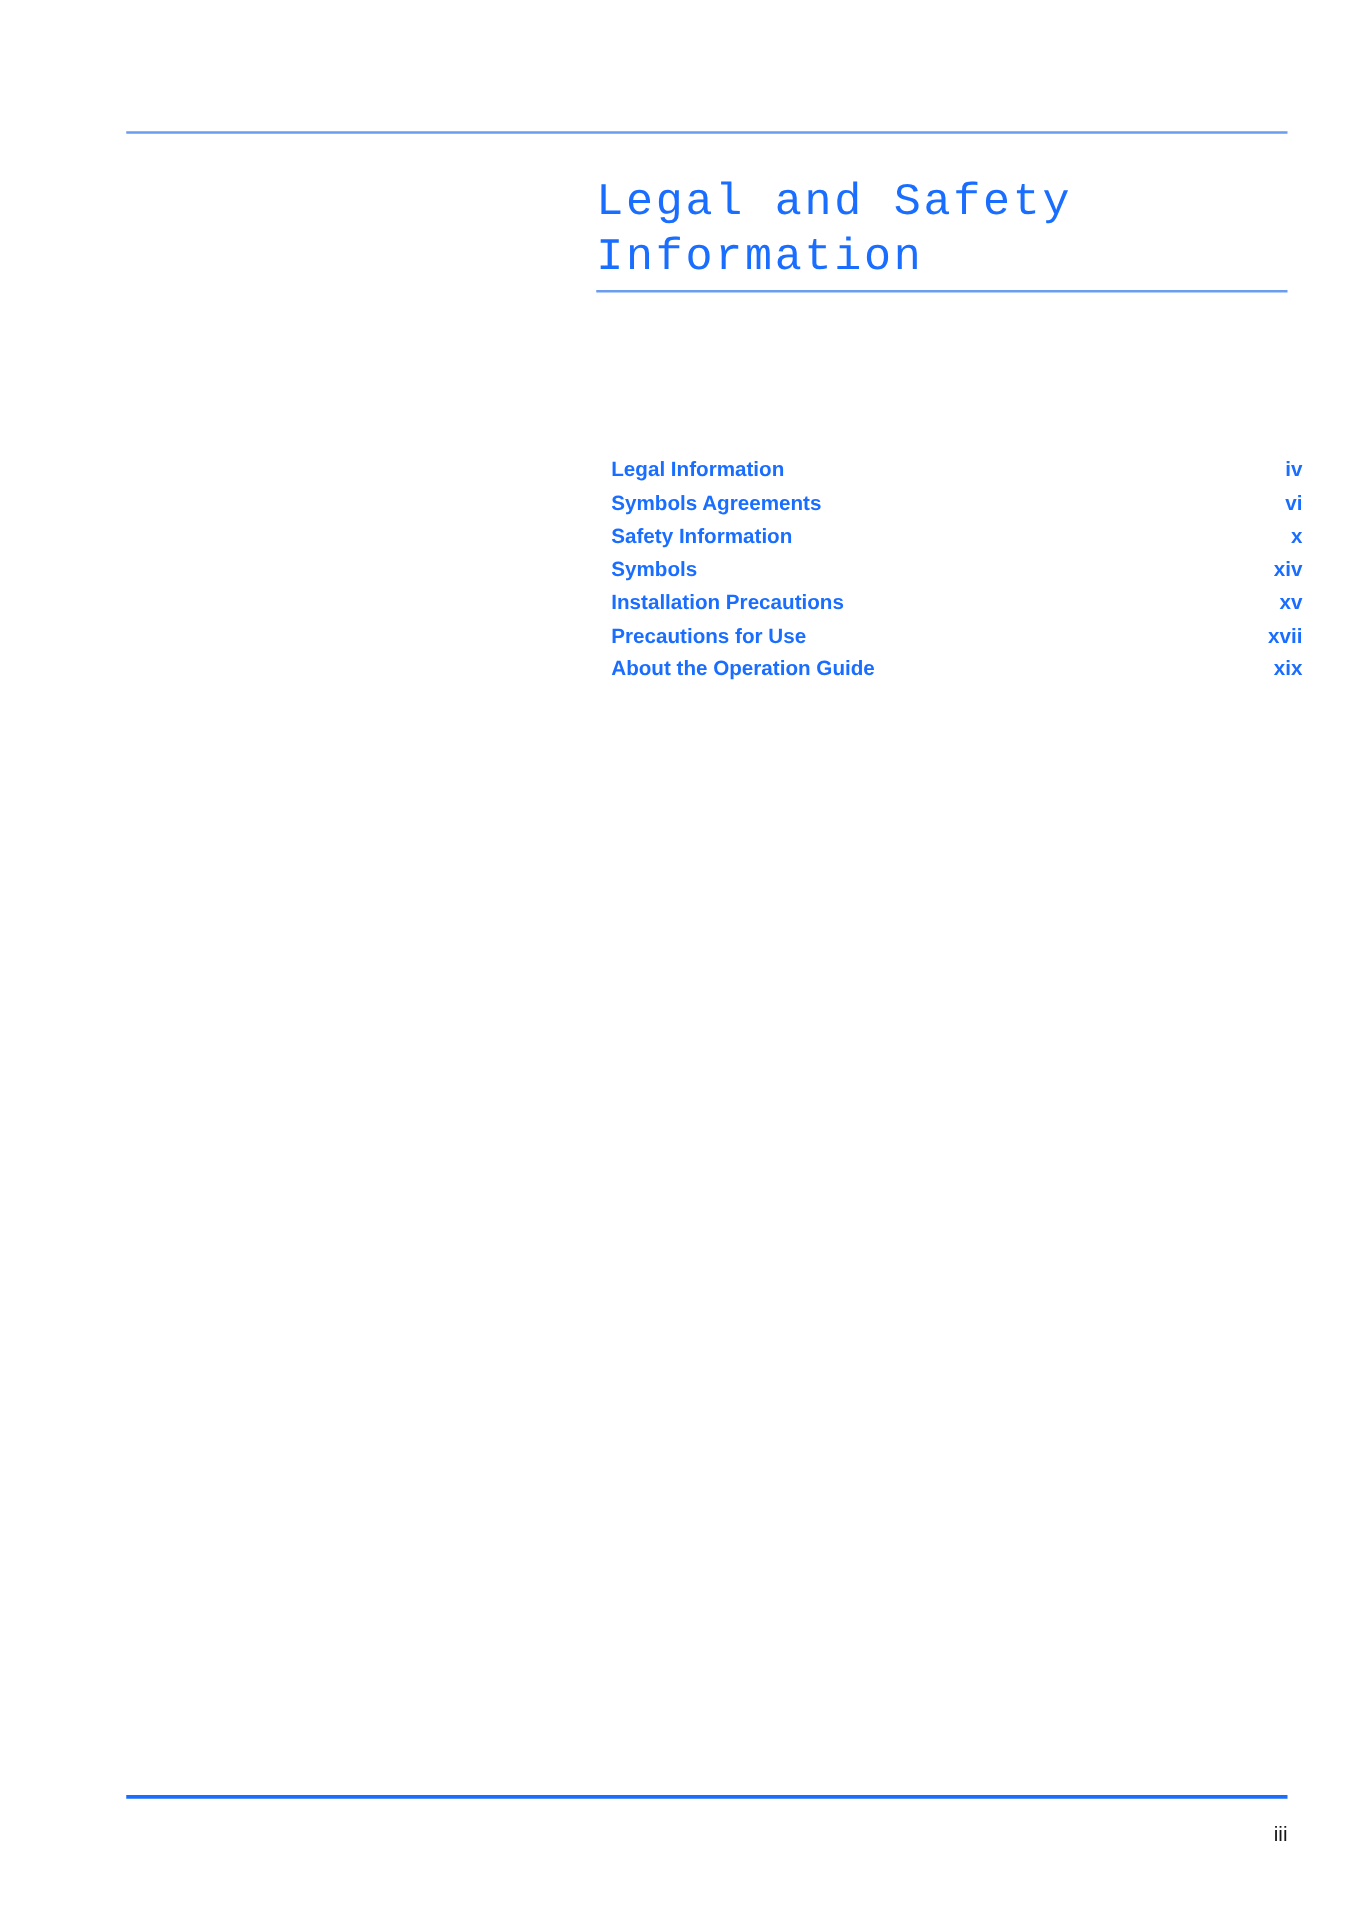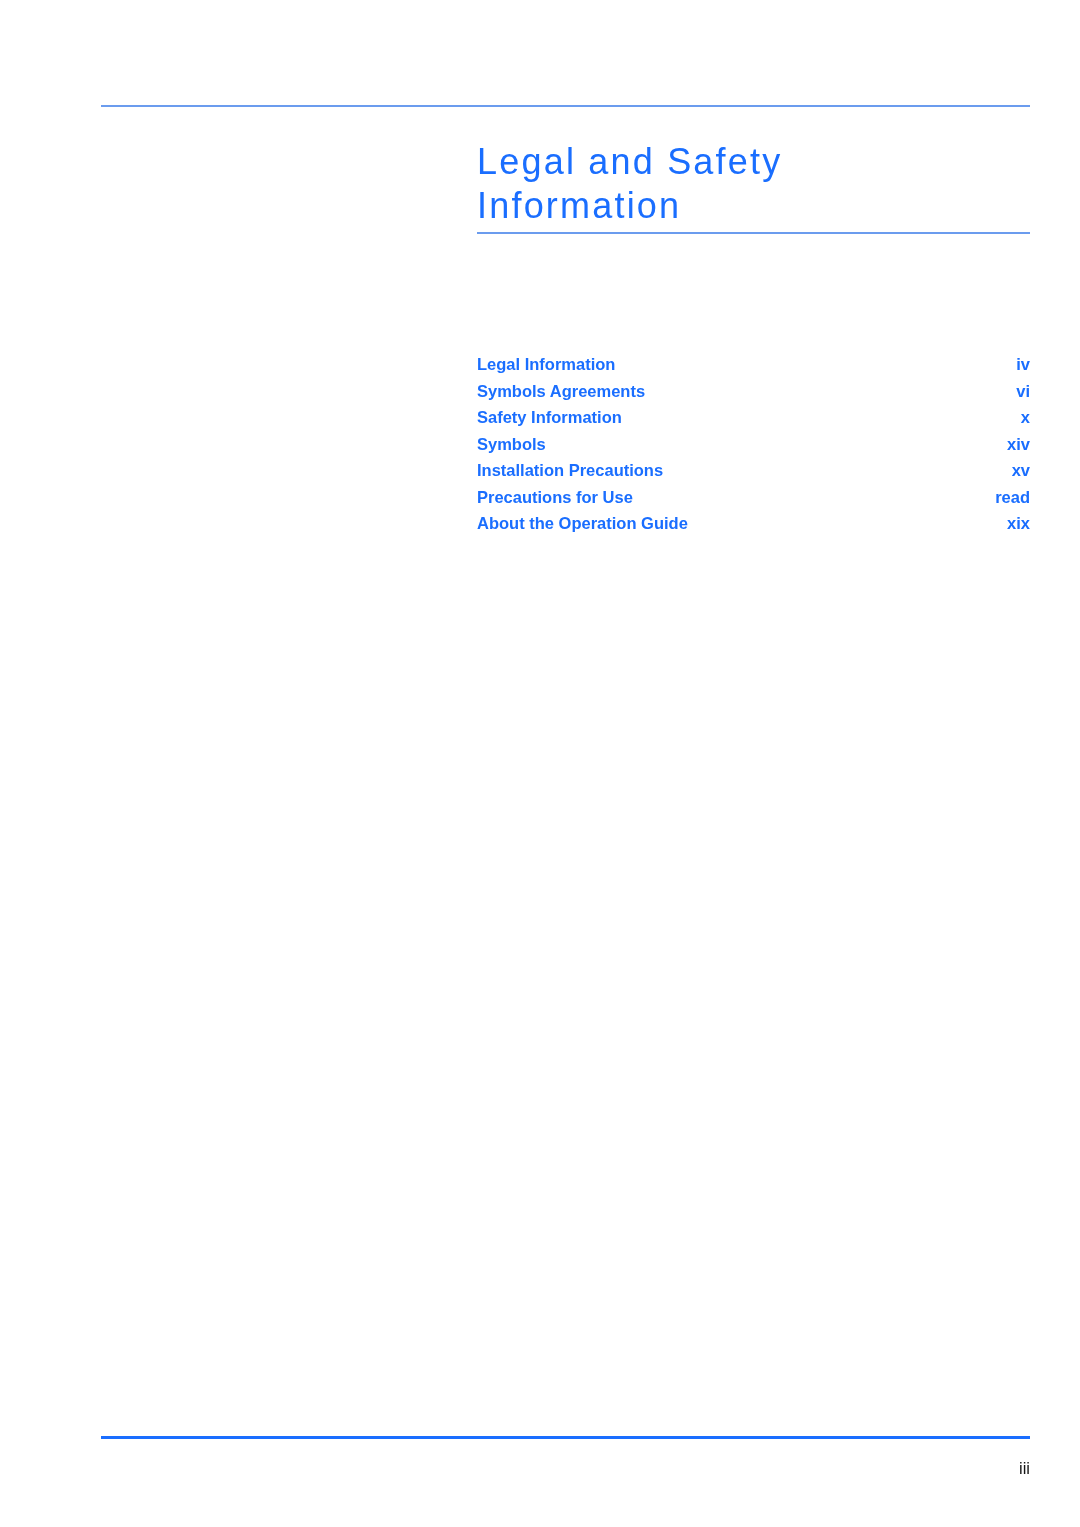--- a/index.html
+++ b/index.html
@@ -37,20 +37,21 @@
     width: 553px;
   }
   .page-title {
     margin: 0;
     font-size: 36px;
     font-weight: 400;
     line-height: 44px;
     letter-spacing: 2.2px;
     color: #1a6eff;
     white-space: pre-line;
+    font-family: Liberation Mono, monospace;
   }
   .title-rule {
     position: absolute;
     left: 477px;
     top: 232px;
     width: 553px;
     height: 2px;
     background: #6b9cee;
   }
 
@@ -66,21 +67,21 @@
     color: #161616;
   }
 
   
   .topics {
     position: absolute;
     left: 477px;
     top: 355px;
     width: 553px;
     list-style: none;
-    margin: 0;
+    margin: 12px;
     padding: 0;
   }
   .topic-row {
     display: flex;
     align-items: baseline;
     justify-content: space-between;
     height: 26.5px;
     font-size: 16.5px;
     font-weight: bold;
     color: #1a6eff;
@@ -142,21 +143,21 @@
     <li class="topic-row">
       <span class="topic-label">Symbols</span>
       <span class="topic-page">xiv</span>
     </li>
     <li class="topic-row">
       <span class="topic-label">Installation Precautions</span>
       <span class="topic-page">xv</span>
     </li>
     <li class="topic-row">
       <span class="topic-label">Precautions for Use</span>
-      <span class="topic-page">read</span>
+      <span class="topic-page">xvii</span>
     </li>
     <li class="topic-row">
       <span class="topic-label">About the Operation Guide</span>
       <span class="topic-page">xix</span>
     </li>
   </ul>
 
   <div class="footer-rule"></div>
   <div class="footer-page-number">iii</div>
 

